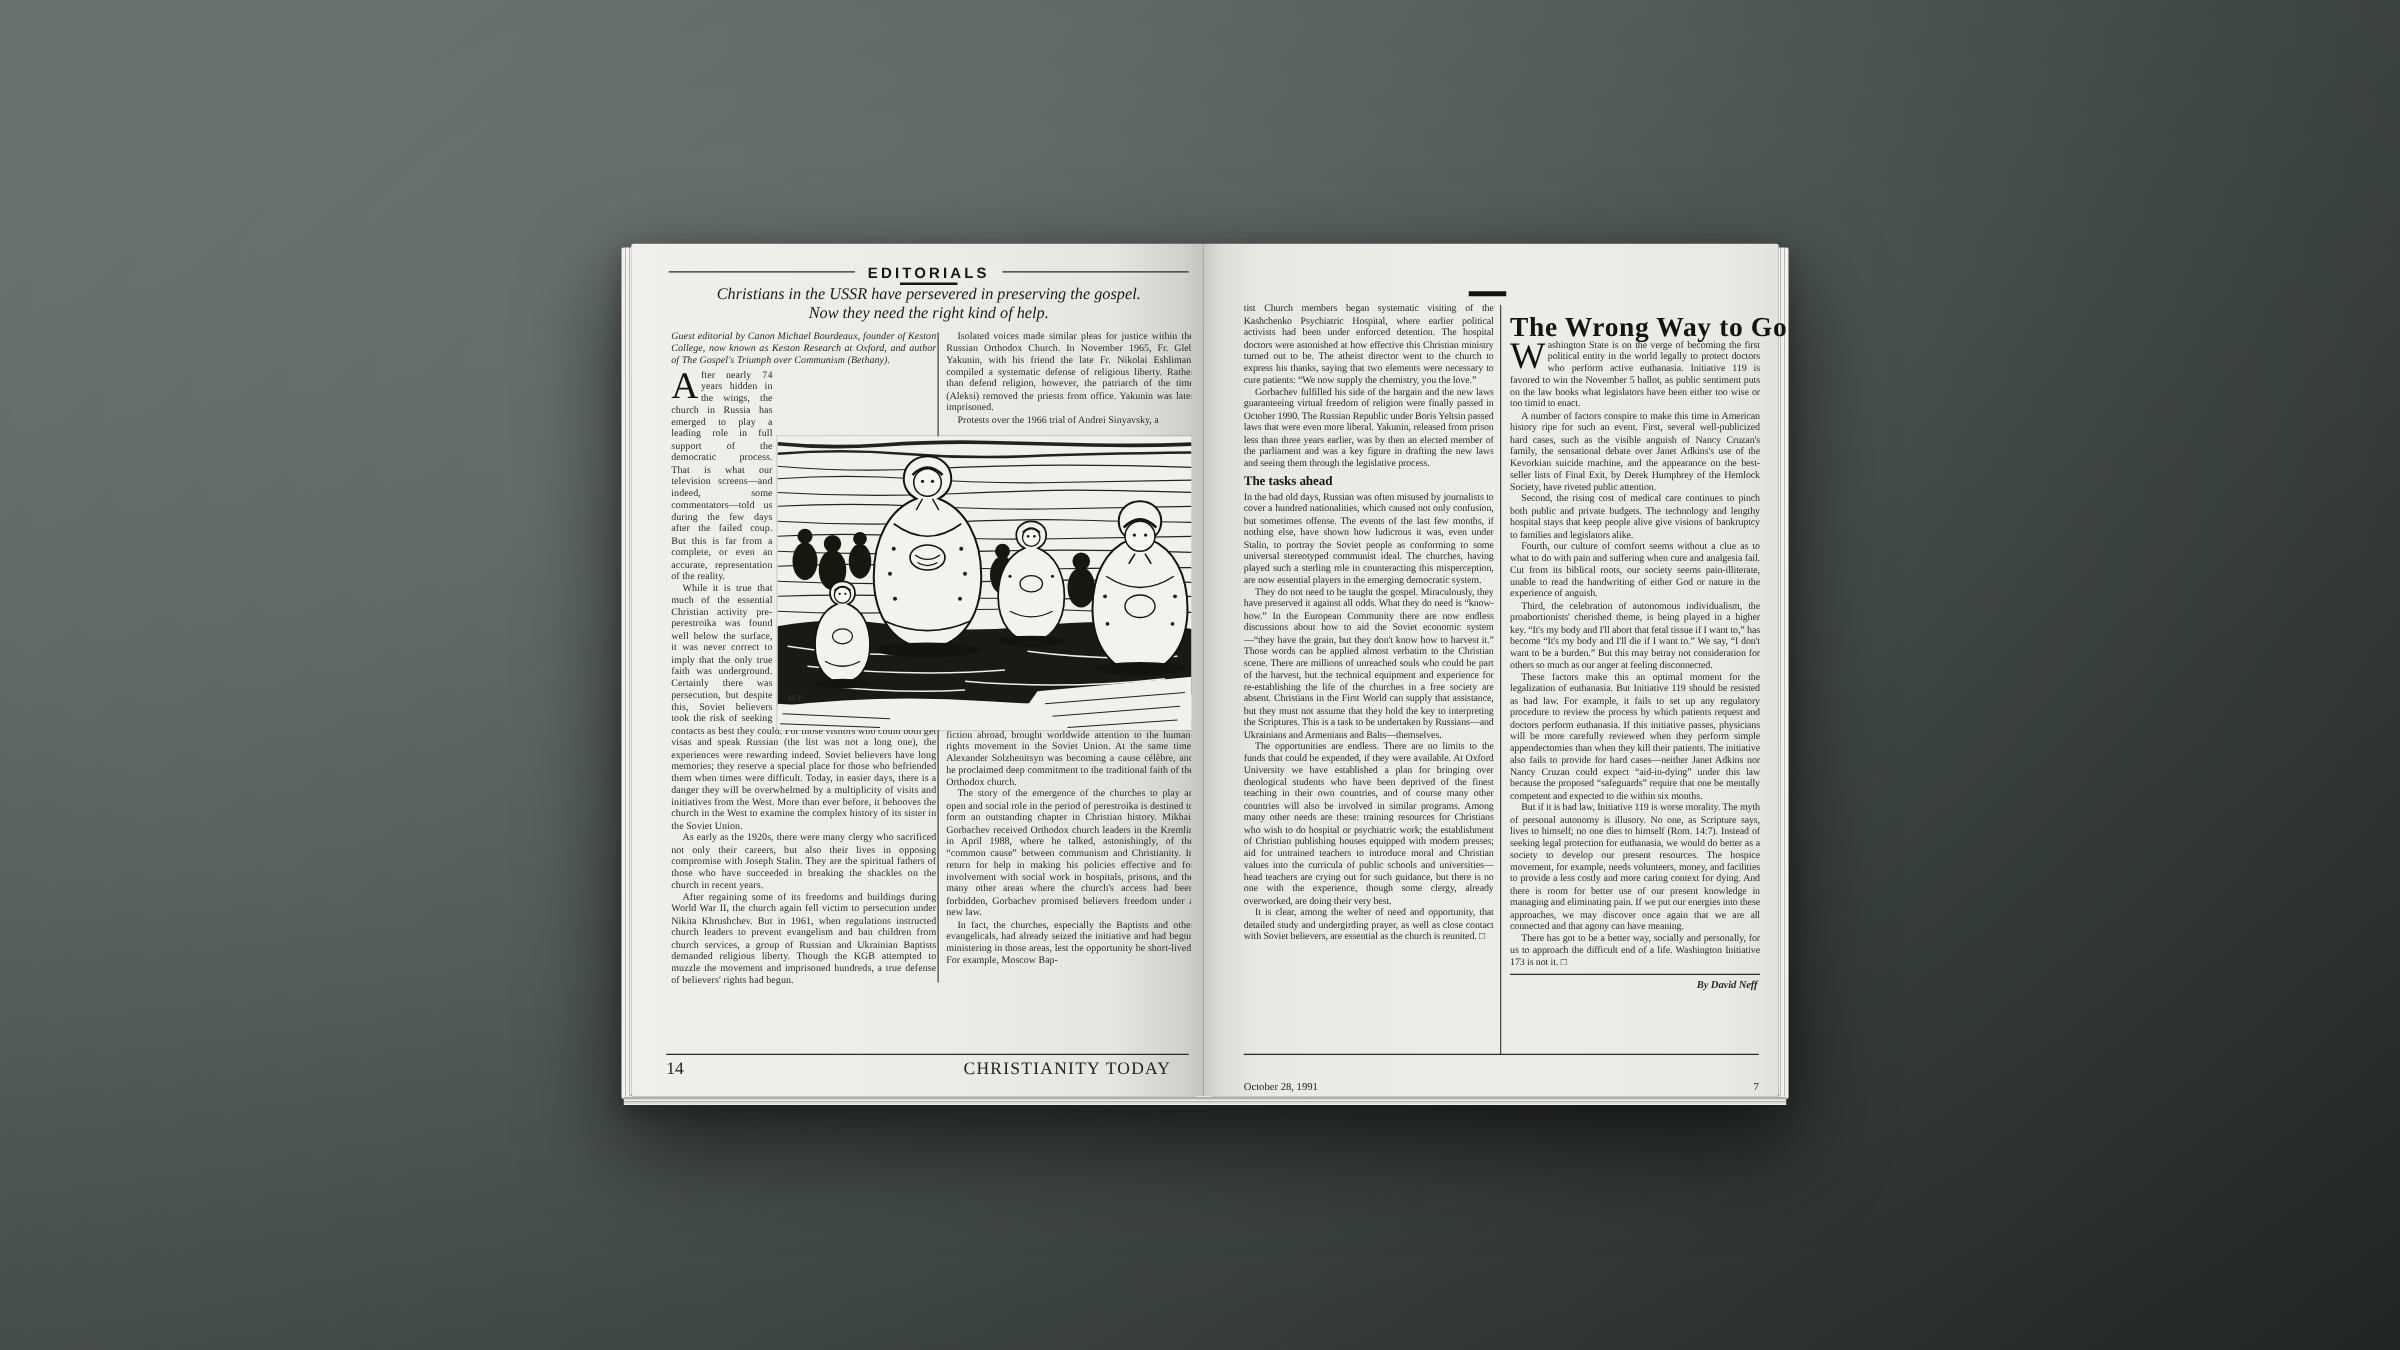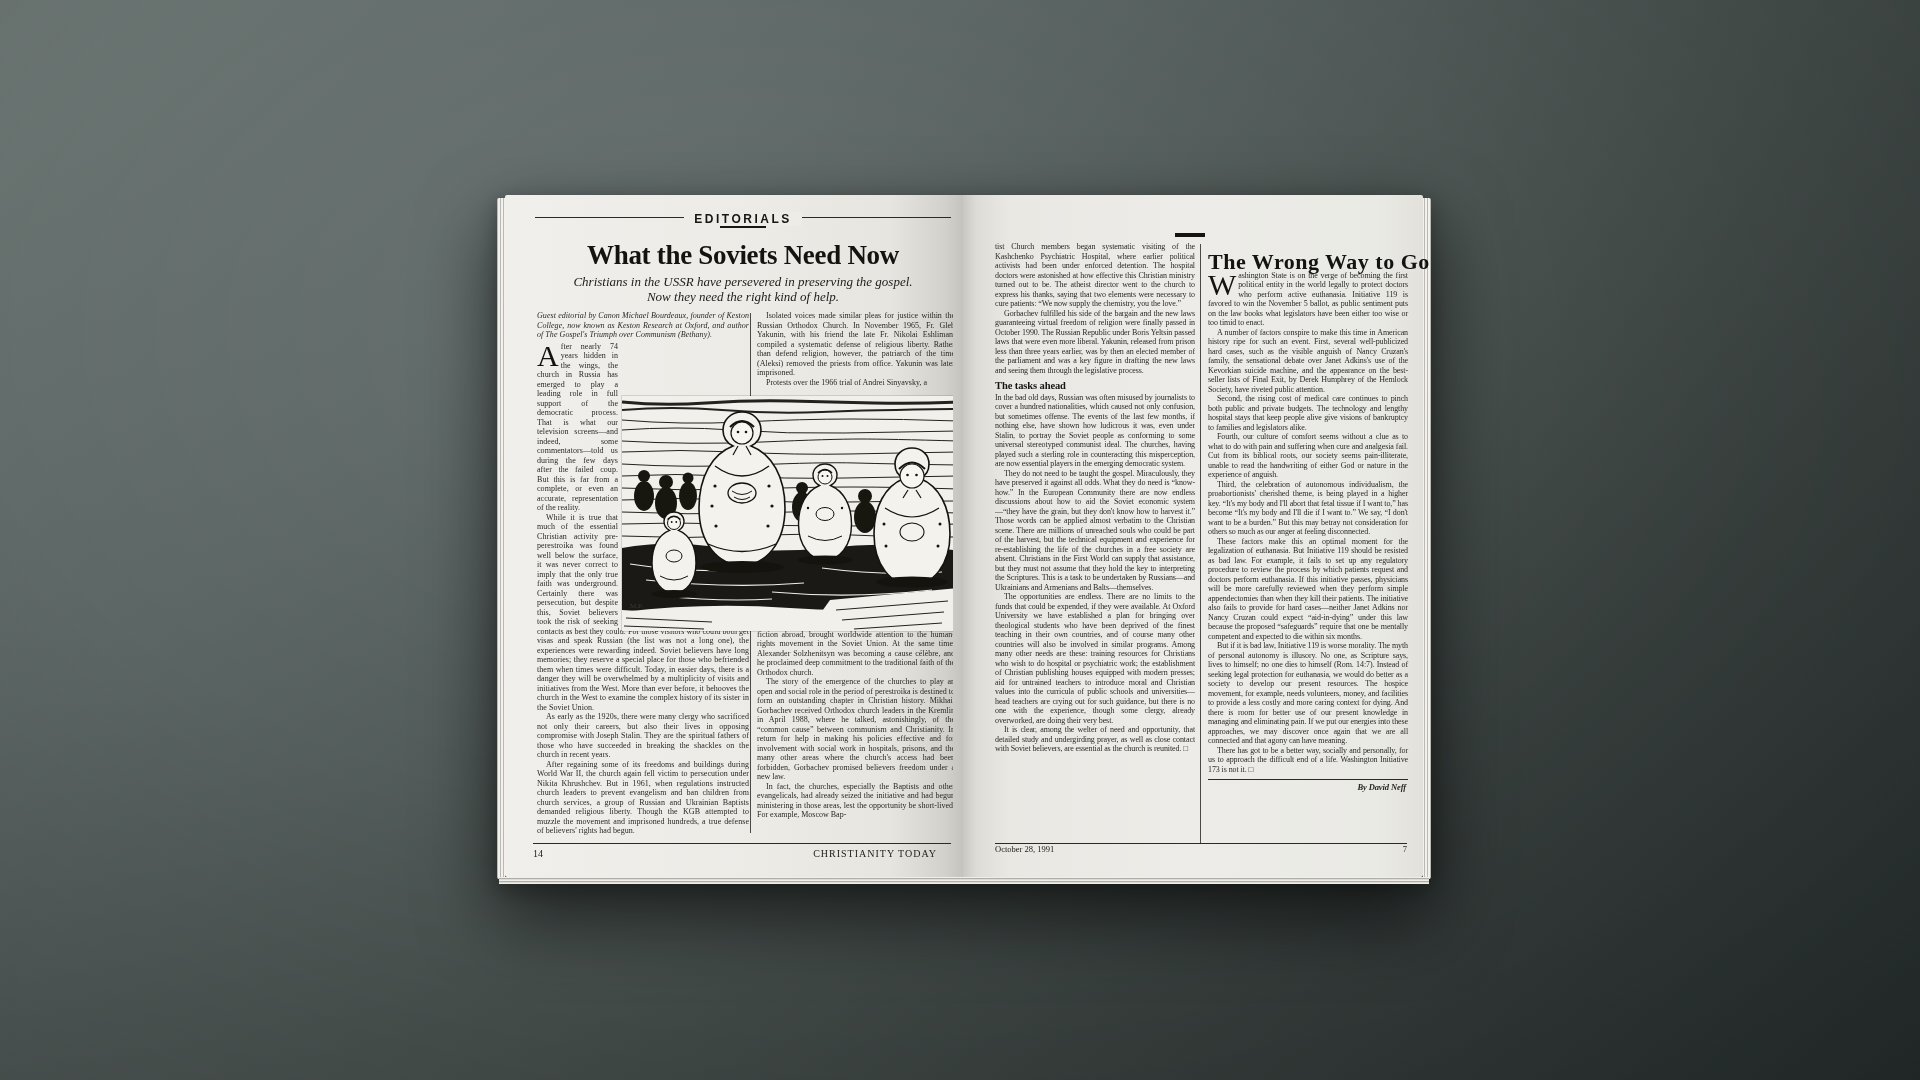--- a/index.html
+++ b/index.html
@@ -58,24 +58,24 @@
   .guest{font-style:italic;margin-bottom:2px;}
   .dropcap{float:left;font-size:30px;line-height:25px;padding:1px 2px 0 0;font-weight:400;color:#131310;}
   .art-intrude{float:right;width:127px;height:233px;margin-top:48px;margin-left:4px;}
   .art-gap{height:233px;}
 
   .illustration{position:absolute;left:89px;top:85px;width:336px;height:235px;}
   .illustration svg{display:block;background:#f1f0ea;outline:1px solid rgba(0,0,0,.12);}
 
   
   .lp-footer{position:absolute;left:28px;right:12px;top:648px;border-top:1px solid #2a2a26;
-    font-size:10px;padding-top:4px;display:flex;justify-content:space-between;color:#23221e;}
+    font-size:14px;padding-top:4px;display:flex;justify-content:space-between;color:#23221e;}
   .lp-footer .pub{letter-spacing:1px;font-variant:small-caps;font-weight:normal;margin-right:14px;text-align:center;}
   .rp-footer{position:absolute;left:32px;right:16px;top:648px;border-top:1px solid #2a2a26;
-    font-size:8.5px;padding-top:0;display:flex;justify-content:space-between;color:#23221e;}
+    font-size:8.5px;padding-top:20px;display:flex;justify-content:space-between;color:#23221e;}
 
   
   .rp-body{position:relative;margin-top:33px;}
   .top-dash{position:absolute;left:180px;top:-9px;width:30px;height:4px;background:#141410;}
   .colA{left:0;width:200px;letter-spacing:-.1px;height:592px;overflow:hidden;}
   .colB{left:213px;width:200px;letter-spacing:-.1px;}
   .rp-body .vdiv{left:205px;height:600px;}
   .subhead{font-weight:bold;font-size:10.5px;margin:6px 0 2px;text-indent:0;color:#151511;}
   .a2-title{margin:15px 0 4px;font-size:22px;font-weight:bold;letter-spacing:.5px;color:#131310;white-space:nowrap;}
   .byline-block{margin-top:5px;border-top:1px solid #2a2a26;padding:3px 2px 0 0;
@@ -93,21 +93,20 @@
     <div class="stack-left"></div>
     <div class="stack-bottom"></div>
     <div class="content">
 
       <div class="ed-header">
         <div class="rule"></div>
         <span class="ed-label">EDITORIALS</span>
         <div class="ed-underline"></div>
       </div>
 
-      <h1 class="a1-title">What the Soviets Need Now</h1>
       <div class="a1-sub">Christians in the USSR have persevered in preserving the gospel.</div>
       <div class="a1-sub">Now they need the right kind of help.</div>
 
       <div class="lp-body">
         <div class="vdiv"></div>
 
         <div class="col c1">
           <p class="guest">Guest editorial by Canon Michael Bourdeaux, founder of Keston College, now known as Keston Research at Oxford, and author of The Gospel's Triumph over Communism (Bethany).</p>
           <div>
             <div class="art-intrude"></div>

